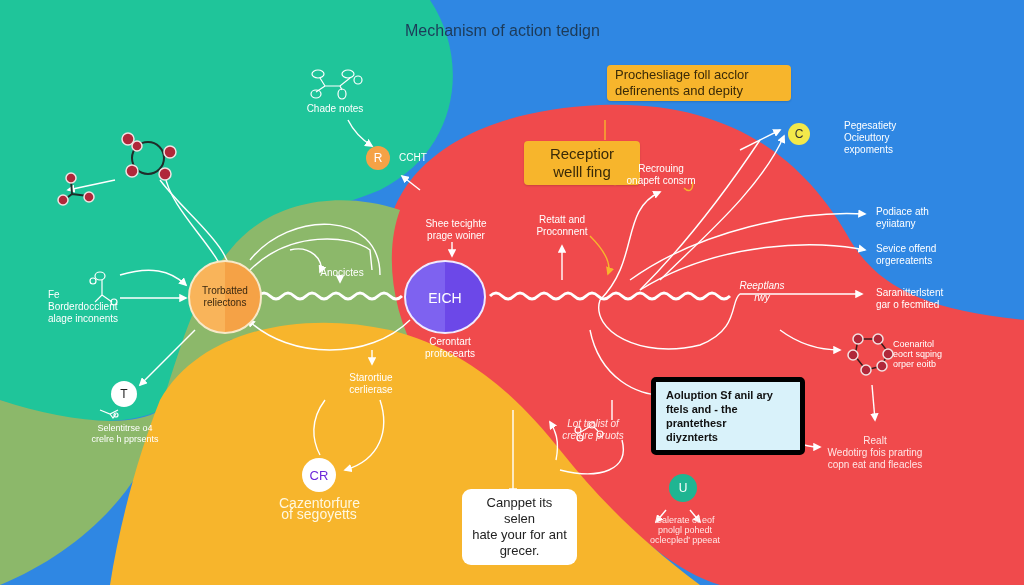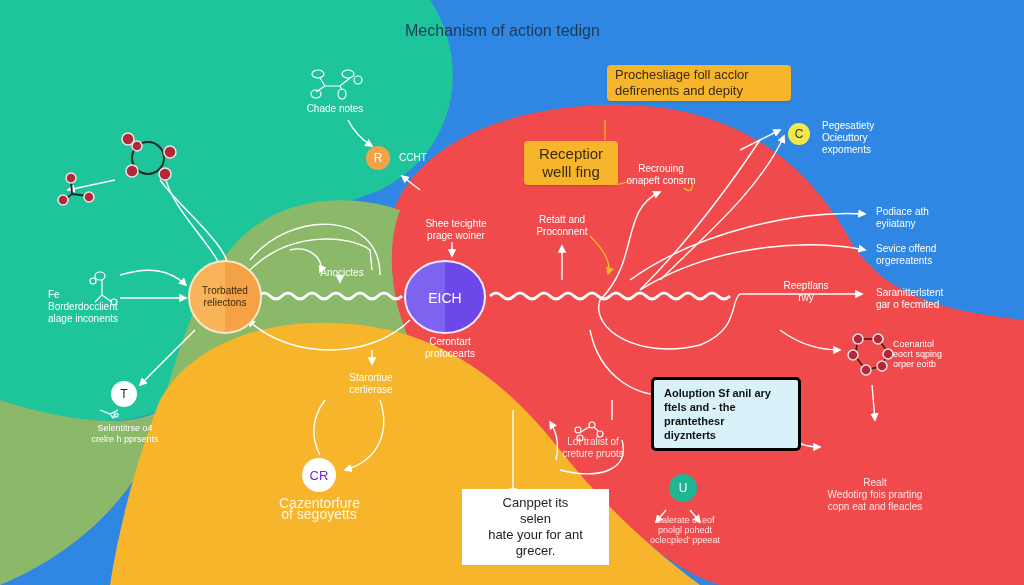--- a/index.html
+++ b/index.html
@@ -2,22 +2,22 @@
 <html><head>
 <meta charset="utf-8">
 <style>
   html, body { margin:0; padding:0; }
   body { width:1024px; height:585px; overflow:hidden; position:relative; background:#2f87e3; font-family:"Liberation Sans", sans-serif; }
   #canvas { position:absolute; left:0; top:0; width:1024px; height:585px; }
   .lbl { position:absolute; color:#fff; font-size:10px; line-height:12px; text-align:center; white-space:nowrap; }
   .lbl.left { text-align:left; }
   .title { position:absolute; left:405px; top:22px; font-size:16px; color:#1d3b59; white-space:nowrap; }
   .callout { position:absolute; background:#f7b52c; border-radius:4px; color:#3a2a08; box-shadow:0 1px 2px rgba(0,0,0,.15); }
-  .box-light { position:absolute; background:#d9f2fa; border:3px solid #000000; border-radius:5px; color:#111; font-weight:bold; font-size:12px; line-height:15px; padding:6px 10px; }
-  .box-white { position:absolute; background:#fff; border-radius:0; color:#222; font-size:14px; line-height:18px; text-align:center; padding:6px 26px; }
+  .box-light { position:absolute; background:#d9f2fa; border:5px solid #000000; border-radius:5px; color:#111; font-weight:bold; font-size:12px; line-height:15px; padding:6px 10px; }
+  .box-white { position:absolute; background:#fff; border-radius:9px; color:#222; font-size:14px; line-height:18px; text-align:center; padding:6px 10px; }
   .node { position:absolute; border-radius:50%; display:flex; align-items:center; justify-content:center; font-size:12px; }
 </style>
 </head>
 <body>
 
 <svg id="canvas" width="1024" height="585" viewBox="0 0 1024 585" xmlns="http://www.w3.org/2000/svg">
   <defs>
     <marker id="ah" viewBox="0 0 10 10" refX="8" refY="5" markerWidth="6" markerHeight="6" orient="auto-start-reverse">
       <path d="M0,0 L10,5 L0,10 z" fill="#fff"></path>
     </marker>
@@ -143,21 +143,21 @@
   </g>
 
   <circle cx="225" cy="297" r="36" fill="url(#orangeGrad)" stroke="#f7e9c8" stroke-width="2"></circle>
   <ellipse cx="445" cy="297" rx="40" ry="36" fill="url(#purpleGrad)" stroke="#f0eaff" stroke-width="2"></ellipse>
 </svg>
 
 <div class="title">Mechanism of action tedign</div>
 
 <div class="callout" style="left:607px;top:65px;width:168px;padding:2px 8px;font-size:13px;line-height:16px;white-space:pre-line;">Prochesliage foll acclor
 defirenents and depity</div>
-<div class="callout" style="left:524px;top:141px;width:70px;padding:4px 12px;font-size:15px;line-height:18px;text-align:center;white-space:pre-line;">Receptior
+<div class="callout" style="left:524px;top:141px;width:70px;padding:4px 23px;font-size:15px;line-height:18px;text-align:center;white-space:pre-line;">Receptior
 welll fing</div>
 
 <div class="node" style="left:366px;top:146px;width:24px;height:24px;background:#f5a246;color:#fff;">
   <span>R</span>
 </div>
 <div class="lbl left" style="left:399px;top:152px;text-align:center;">CCHT</div>
 
 <div class="node" style="left:788px;top:123px;width:22px;height:22px;background:#f3e84a;color:#333;">
   <span>C</span>
 </div>
@@ -193,38 +193,38 @@
 <div class="lbl" style="left:418px;top:218px;width:76px;white-space:pre-line;">Shee tecighte
 prage woiner</div>
 <div class="lbl" style="left:410px;top:336px;width:80px;white-space:pre-line;">Cerontart
 profocearts</div>
 <div class="lbl" style="left:336px;top:372px;width:70px;white-space:pre-line;">Starortiue
 cerlierase</div>
 <div class="lbl" style="left:530px;top:214px;width:64px;white-space:pre-line;">Retatt and
 Proconnent</div>
 <div class="lbl" style="left:626px;top:163px;width:70px;white-space:pre-line;">Recrouing
 onapeft consrm</div>
-<div class="lbl left" style="left:822px;top:120px;white-space:pre-line;">Pegesatiety
+<div class="lbl left" style="left:844px;top:120px;white-space:pre-line;">Pegesatiety
 Ocieuttory
 expoments</div>
 <div class="lbl left" style="left:876px;top:206px;white-space:pre-line;">Podiace ath
 eyiiatany</div>
 <div class="lbl left" style="left:876px;top:243px;white-space:pre-line;">Sevice offend
 orgereatents</div>
-<div class="lbl" style="left:778px;top:280px;width:56px;white-space:pre-line;">Reeptlans
+<div class="lbl" style="left:734px;top:280px;width:56px;white-space:pre-line;font-style:italic;">Reeptlans
 rwy</div>
 <div class="lbl left" style="left:876px;top:287px;white-space:pre-line;">Saranitterlstent
 gar o fecmited</div>
 <div class="lbl left" style="left:893px;top:339px;white-space:pre-line;font-size:9px;line-height:10px;">Coenaritol
 eocrt sqping
 orper eoitb</div>
-<div class="lbl" style="left:820px;top:435px;width:110px;white-space:pre-line;color:#ffe6e6;margin-top:42px;">Realt
+<div class="lbl" style="left:820px;top:435px;width:110px;white-space:pre-line;color:#ffe6e6;">Realt
 Wedotirg fois prarting
 copn eat and fleacles</div>
-<div class="lbl" style="left:558px;top:436px;width:70px;white-space:pre-line;color:#ffe6e6;">Lot tralist of
+<div class="lbl" style="left:558px;top:418px;width:70px;white-space:pre-line;color:#ffe6e6;font-style:italic;">Lot tralist of
 creture pruots</div>
 
 <div class="box-light" style="left:651px;top:377px;width:124px;white-space:pre-line;font-size:11px;line-height:14px;">Aoluption Sf anil ary
 ftels and - the prantethesr
 diyznterts</div>
 <div class="box-white" style="left:462px;top:489px;width:95px;white-space:pre-line;font-size:13px;line-height:16px;">Canppet its selen
 hate your for ant
 grecer.</div>
 
 </body></html>

